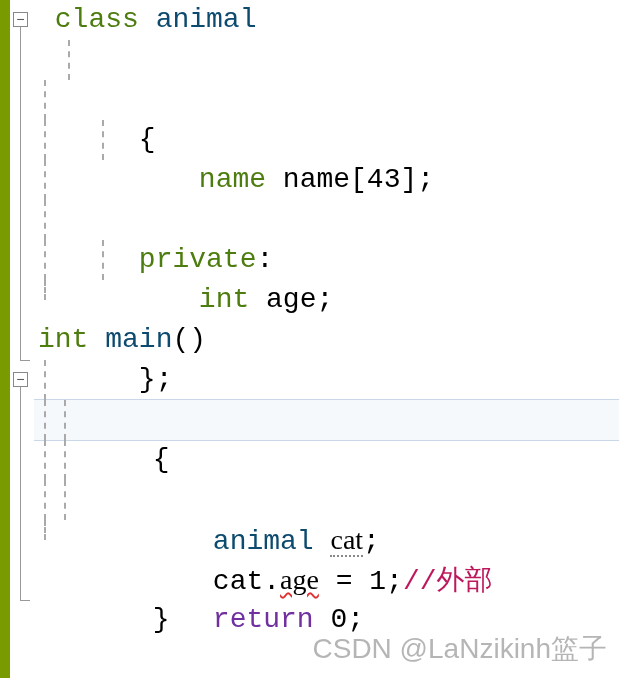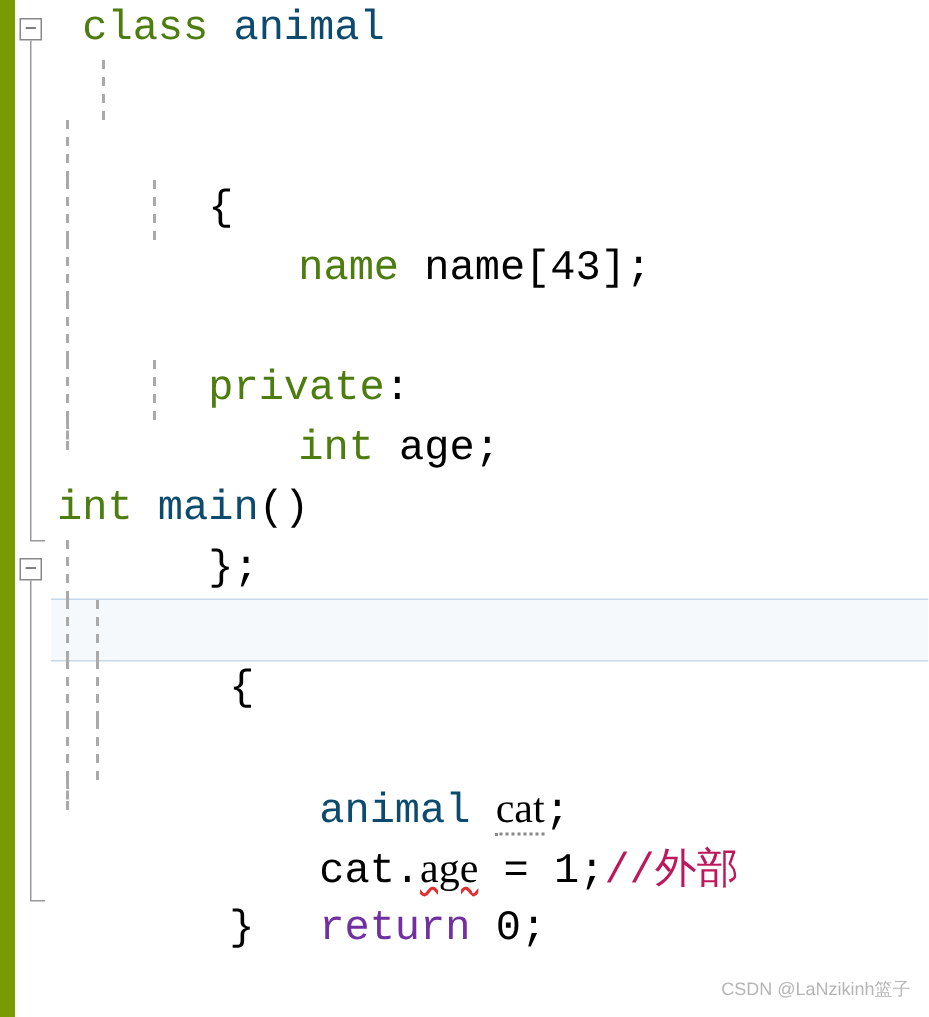--- a/index.html
+++ b/index.html
@@ -96,21 +96,21 @@
     .dotted-under {
       border-bottom: 2px dotted #888;
       font-family: Liberation Serif, serif;
     }
     .watermark {
       position: absolute;
       right: 12px;
       bottom: 10px;
       color: rgba(120,120,120,0.55);
       font-family: Arial, sans-serif;
-      font-size: 12px;
+      font-size: 28px;
       pointer-events: none;
     }
   </style>
 </head>
 <body>
 
 <div class="editor-container">
   <div class="margin-bar"></div>
 
   <div class="fold-gutter">

